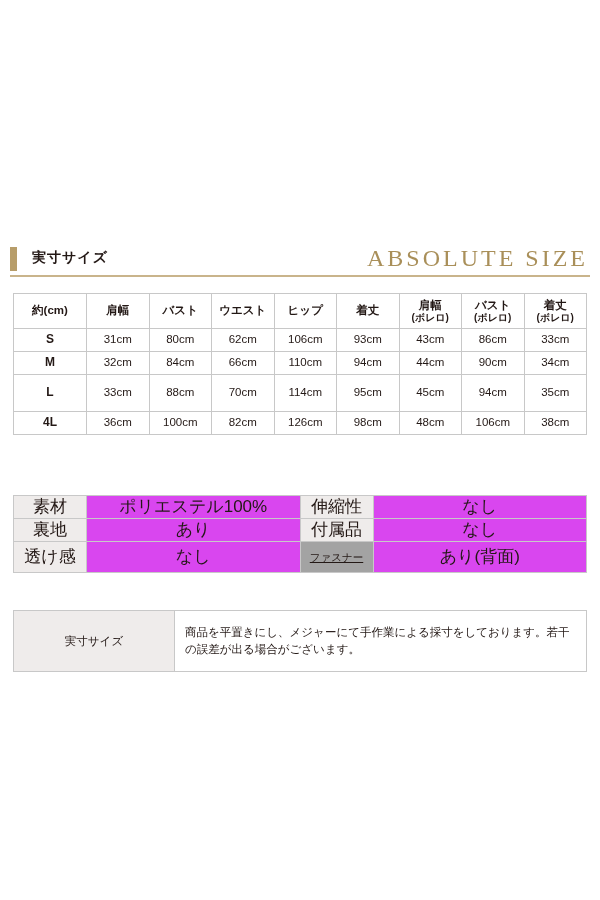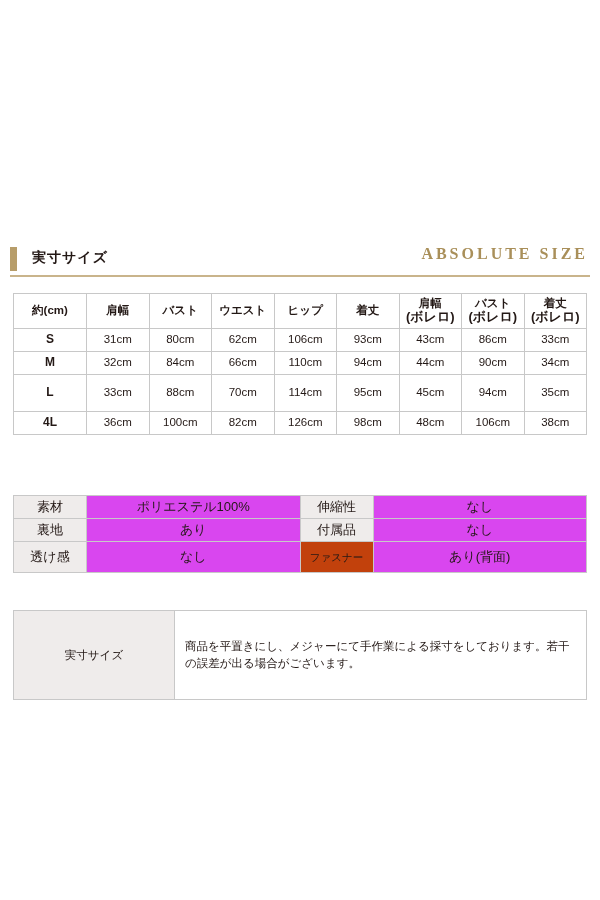--- a/index.html
+++ b/index.html
@@ -46,24 +46,23 @@
     font-size: 14px;
     font-weight: bold;
     letter-spacing: 1px;
     color: #231815;
   }
   .header-en {
     position: absolute;
     right: 2px;
     top: 2px;
     font-family: "Liberation Serif", serif;
-    font-size: 16px;
+    font-size: 24px;
     letter-spacing: 3px;
     color: #a98f59;
-    font-weight: bold;
   }
   .header-rule {
     position: absolute;
     left: 0;
     top: 32px;
     width: 580px;
     height: 2px;
     background: #c9b48b;
   }
 
@@ -92,52 +91,53 @@
   }
   .size-table .col-label {
     width: 72px;
   }
   .size-table tbody td:first-child {
     font-weight: bold;
     font-size: 12px;
   }
   .size-table .hdr-sub {
     display: block;
-    font-size: 13px;
+    font-size: 10px;
   }
   .size-table tbody tr.tall td {
     height: 36px;
   }
 
   
   .spec-table {
     position: absolute;
     left: 13px;
     top: 495px;
     width: 574px;
     border-collapse: collapse;
     table-layout: fixed;
   }
   .spec-table td {
     border: 1px solid #c8c8c8;
-    font-size: 13px;
+    font-size: 17px;
     color: #231815;
     text-align: center;
     height: 22px;
     padding: 0;
     line-height: 1.15;
   }
   .spec-table td.k {
     background: #efeceb;
     width: 72px;
   }
   .spec-table td.k-narrow {
-    background: #c2410c;
+    background: #a3a3a3;
     width: 72px;
     font-size: 10.5px;
+    text-decoration: underline;
   }
   .spec-table td.v {
     background: #d946ef;
   }
   .spec-table tr.tall td {
     height: 30px;
     text-align: center;
   }
 
   
@@ -157,21 +157,21 @@
     height: 48px;
   }
   .note-table td.nk {
     background: #efeceb;
     width: 160px;
     text-align: center;
   }
   .note-table td.nv {
     background: #ffffff;
     text-align: left;
-    padding: 20px 10px;
+    padding: 6px 10px;
     line-height: 1.5;
     margin-left: 12px;
   }
 </style>
 </head>
 <body>
 
 <div class="page">
 
   <div class="header">

